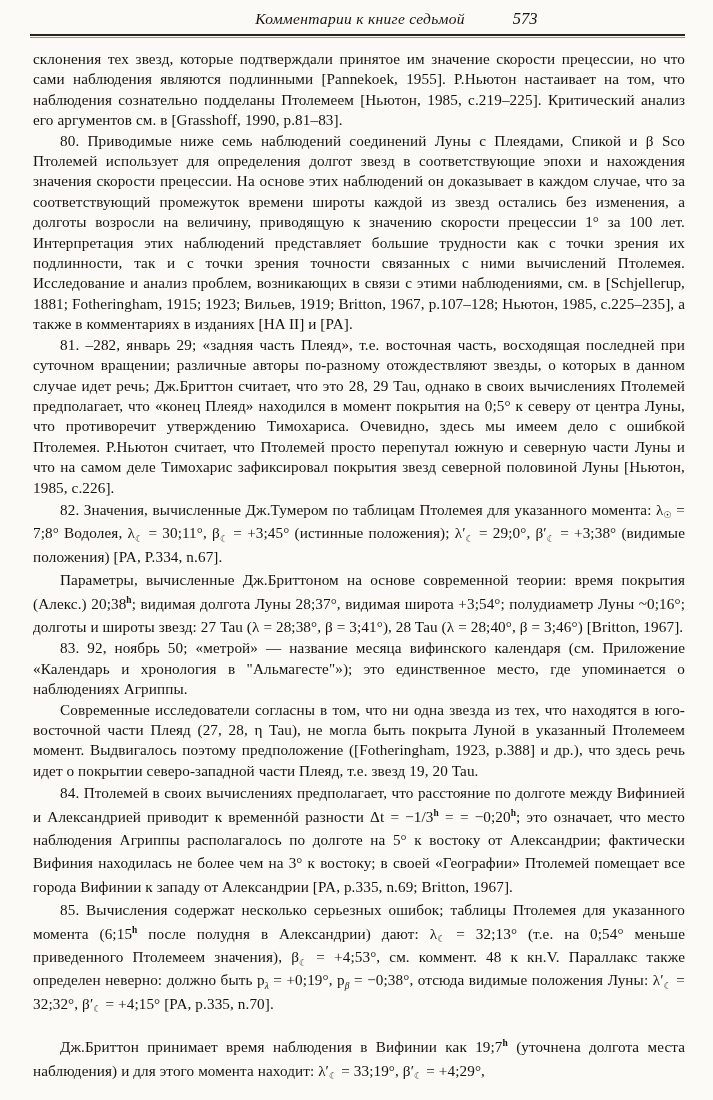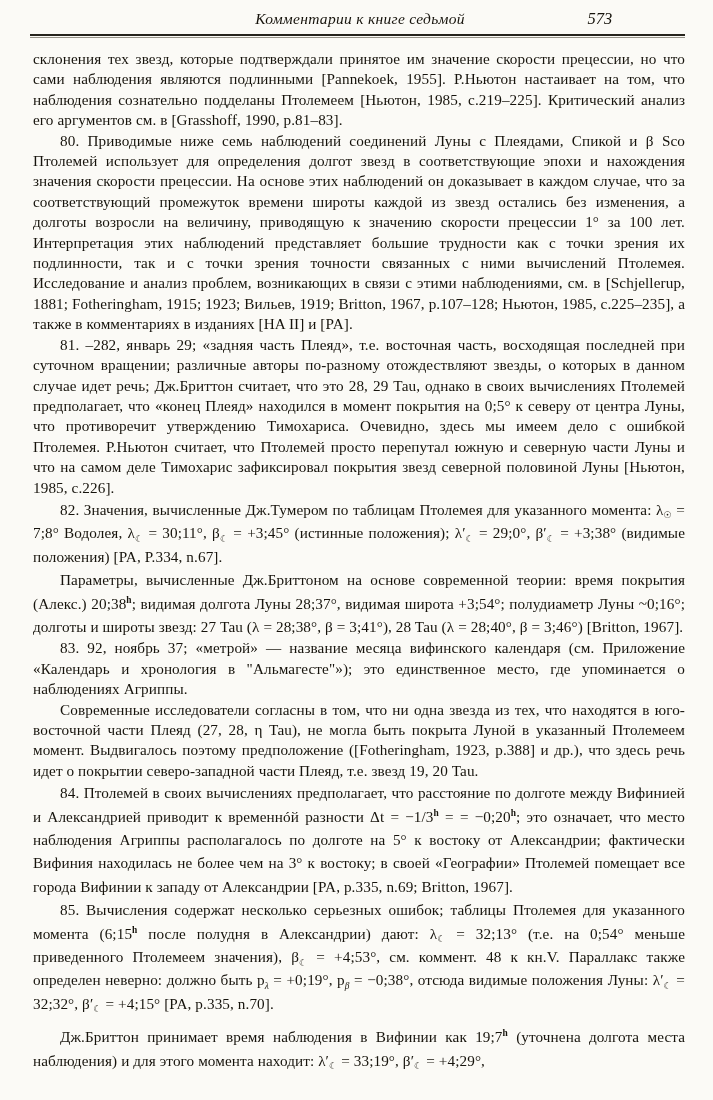--- a/index.html
+++ b/index.html
@@ -19,38 +19,38 @@
   .running-head {
     display:grid;
     grid-template-columns:1fr auto 1fr;
     align-items:baseline;
     margin:9px 26px 0 33px;
     font-style:italic;
     font-size:15.5px;
     gap:48px;
   }
   .head-title { grid-column:2; text-align:center; letter-spacing:0.3px; }
-  .page-num  { grid-column:3; text-align:center; font-size:16.5px; }
+  .page-num  { grid-column:3; text-align:left; font-size:16.5px; }
   .rule {
     margin:5px 28px 0 30px;
     height:1px;
     border-top:2px solid #26241d;
     border-bottom:1px solid #97948a;
   }
   .text-block {
     margin:11px 28px 0 33px;
     text-align:justify;
     font-size:15.2px;
     line-height:20.4px;
     letter-spacing:0.1px;
   }
   .text-block p { margin:0; }
   .text-block p.indent { text-indent:27px; }
   .text-block p.wide { line-height:23.4px; }
-  .text-block p.gap { margin-top:10px; }
+  .text-block p.gap { margin-top:20px; }
   .run-i { }
   .run-sub {
     font-size:0.60em;
     position:relative; top:0.38em;
     font-family:"DejaVu Sans","DejaVu Serif",sans-serif;
     line-height:0;
   }
   .run-subi {
     font-size:0.62em; font-style:italic;
     position:relative; top:0.38em;
@@ -72,19 +72,19 @@
     <span class="head-title">Комментарии к книге седьмой</span>
     <span class="page-num">573</span>
   </header>
   <div class="rule"></div>
   <main class="text-block" id="paragraphs">
       <p>склонения тех звезд, которые подтверждали принятое им значение скорости прецессии, но что сами наблюдения являются подлинными [<span class="run-i">Pannekoek</span>, 1955]. Р.Ньютон настаивает на том, что наблюдения сознательно подделаны Птолемеем [<span class="run-i">Ньютон</span>, 1985, с.219–225]. Критический анализ его аргументов см. в [<span class="run-i">Grasshoff</span>, 1990, p.81–83].</p>
       <p class="indent">80. Приводимые ниже семь наблюдений соединений Луны с Плеядами, Спикой и <span class="run-i">β</span> Sco Птолемей использует для определения долгот звезд в соответствующие эпохи и нахождения значения скорости прецессии. На основе этих наблюдений он доказывает в каждом случае, что за соответствующий промежуток времени широты каждой из звезд остались без изменения, а долготы возросли на величину, приводящую к значению скорости прецессии 1° за 100 лет. Интерпретация этих наблюдений представляет большие трудности как с точки зрения их подлинности, так и с точки зрения точности связанных с ними вычислений Птолемея. Исследование и анализ проблем, возникающих в связи с этими наблюдениями, см. в [<span class="run-i">Schjellerup</span>, 1881; <span class="run-i">Fotheringham</span>, 1915; 1923; <span class="run-i">Вильев</span>, 1919; <span class="run-i">Britton</span>, 1967, p.107–128; <span class="run-i">Ньютон</span>, 1985, с.225–235], а также в комментариях в изданиях [HA II] и [PA].</p>
       <p class="indent">81. –282, январь 29; «задняя часть Плеяд», т.е. восточная часть, восходящая последней при суточном вращении; различные авторы по-разному отождествляют звезды, о которых в данном случае идет речь; Дж.Бриттон считает, что это 28, 29 Tau, однако в своих вычислениях Птолемей предполагает, что «конец Плеяд» находился в момент покрытия на 0;5° к северу от центра Луны, что противоречит утверждению Тимохариса. Очевидно, здесь мы имеем дело с ошибкой Птолемея. Р.Ньютон считает, что Птолемей просто перепутал южную и северную части Луны и что на самом деле Тимохарис зафиксировал покрытия звезд северной половиной Луны [<span class="run-i">Ньютон</span>, 1985, с.226].</p>
       <p class="indent wide">82. Значения, вычисленные Дж.Тумером по таблицам Птолемея для указанного момента: <span class="run-i">λ</span><span class="run-sub">☉</span> = 7;8°  Водолея,  <span class="run-i">λ</span><span class="run-sub">☾</span> = 30;11°,  <span class="run-i">β</span><span class="run-sub">☾</span> = +3;45°  (истинные положения); <span class="run-i">λ′</span><span class="run-sub">☾</span> = 29;0°, <span class="run-i">β′</span><span class="run-sub">☾</span> = +3;38° (видимые положения) [PA, P.334, n.67].</p>
       <p class="indent wide">Параметры, вычисленные Дж.Бриттоном на основе современной теории: время покрытия (Алекс.) 20;38<span class="run-sup">h</span>; видимая долгота Луны 28;37°, видимая широта +3;54°; полудиаметр Луны ~0;16°; долготы и широты звезд: 27 Tau (<span class="run-i">λ</span> = 28;38°, <span class="run-i">β</span> = 3;41°), 28 Tau (<span class="run-i">λ</span> = 28;40°, <span class="run-i">β</span> = 3;46°) [<span class="run-i">Britton</span>, 1967].</p>
-      <p class="indent">83. 92, ноябрь 37; «метрой» — название месяца вифинского календаря (см. Приложение «Календарь и хронология в "Альмагесте"»); это единственное место, где упоминается о наблюдениях Агриппы.</p>
+      <p class="indent">83. 92, ноябрь 50; «метрой» — название месяца вифинского календаря (см. Приложение «Календарь и хронология в "Альмагесте"»); это единственное место, где упоминается о наблюдениях Агриппы.</p>
       <p class="indent">Современные исследователи согласны в том, что ни одна звезда из тех, что находятся в юго-восточной части Плеяд (27, 28, <span class="run-i">η</span> Tau), не могла быть покрыта Луной в указанный Птолемеем момент. Выдвигалось поэтому предположение ([<span class="run-i">Fotheringham</span>, 1923, p.388] и др.), что здесь речь идет о покрытии северо-западной части Плеяд, т.е. звезд 19, 20 Tau.</p>
       <p class="indent wide">84. Птолемей в своих вычислениях предполагает, что расстояние по долготе между Вифинией и Александрией приводит к временнóй разности Δ<span class="run-i">t</span> = −1/3<span class="run-sup">h</span> = = −0;20<span class="run-sup">h</span>; это означает, что место наблюдения Агриппы располагалось по долготе на 5° к востоку от Александрии; фактически Вифиния находилась не более чем на 3° к востоку; в своей «Географии» Птолемей помещает все города Вифинии к западу от Александрии [PA, p.335, n.69; <span class="run-i">Britton</span>, 1967].</p>
       <p class="indent wide">85. Вычисления содержат несколько серьезных ошибок; таблицы Птолемея для указанного момента (6;15<span class="run-sup">h</span> после полудня в Александрии) дают: <span class="run-i">λ</span><span class="run-sub">☾</span> = 32;13° (т.е. на 0;54° меньше приведенного Птолемеем значения), <span class="run-i">β</span><span class="run-sub">☾</span> = +4;53°, см. коммент. 48 к кн.V. Параллакс также определен неверно: должно быть <span class="run-i">p</span><span class="run-subi">λ</span> = +0;19°, <span class="run-i">p</span><span class="run-subi">β</span> = −0;38°, отсюда видимые положения Луны: <span class="run-i">λ′</span><span class="run-sub">☾</span> = 32;32°, <span class="run-i">β′</span><span class="run-sub">☾</span> = +4;15° [PA, p.335, n.70].</p>
       <p class="indent wide gap">Дж.Бриттон принимает время наблюдения в Вифинии как 19;7<span class="run-sup">h</span> (уточнена долгота места наблюдения) и для этого момента находит: <span class="run-i">λ′</span><span class="run-sub">☾</span> = 33;19°,  <span class="run-i">β′</span><span class="run-sub">☾</span> = +4;29°,</p>
     </main>
 </div>
 
 </body></html>

